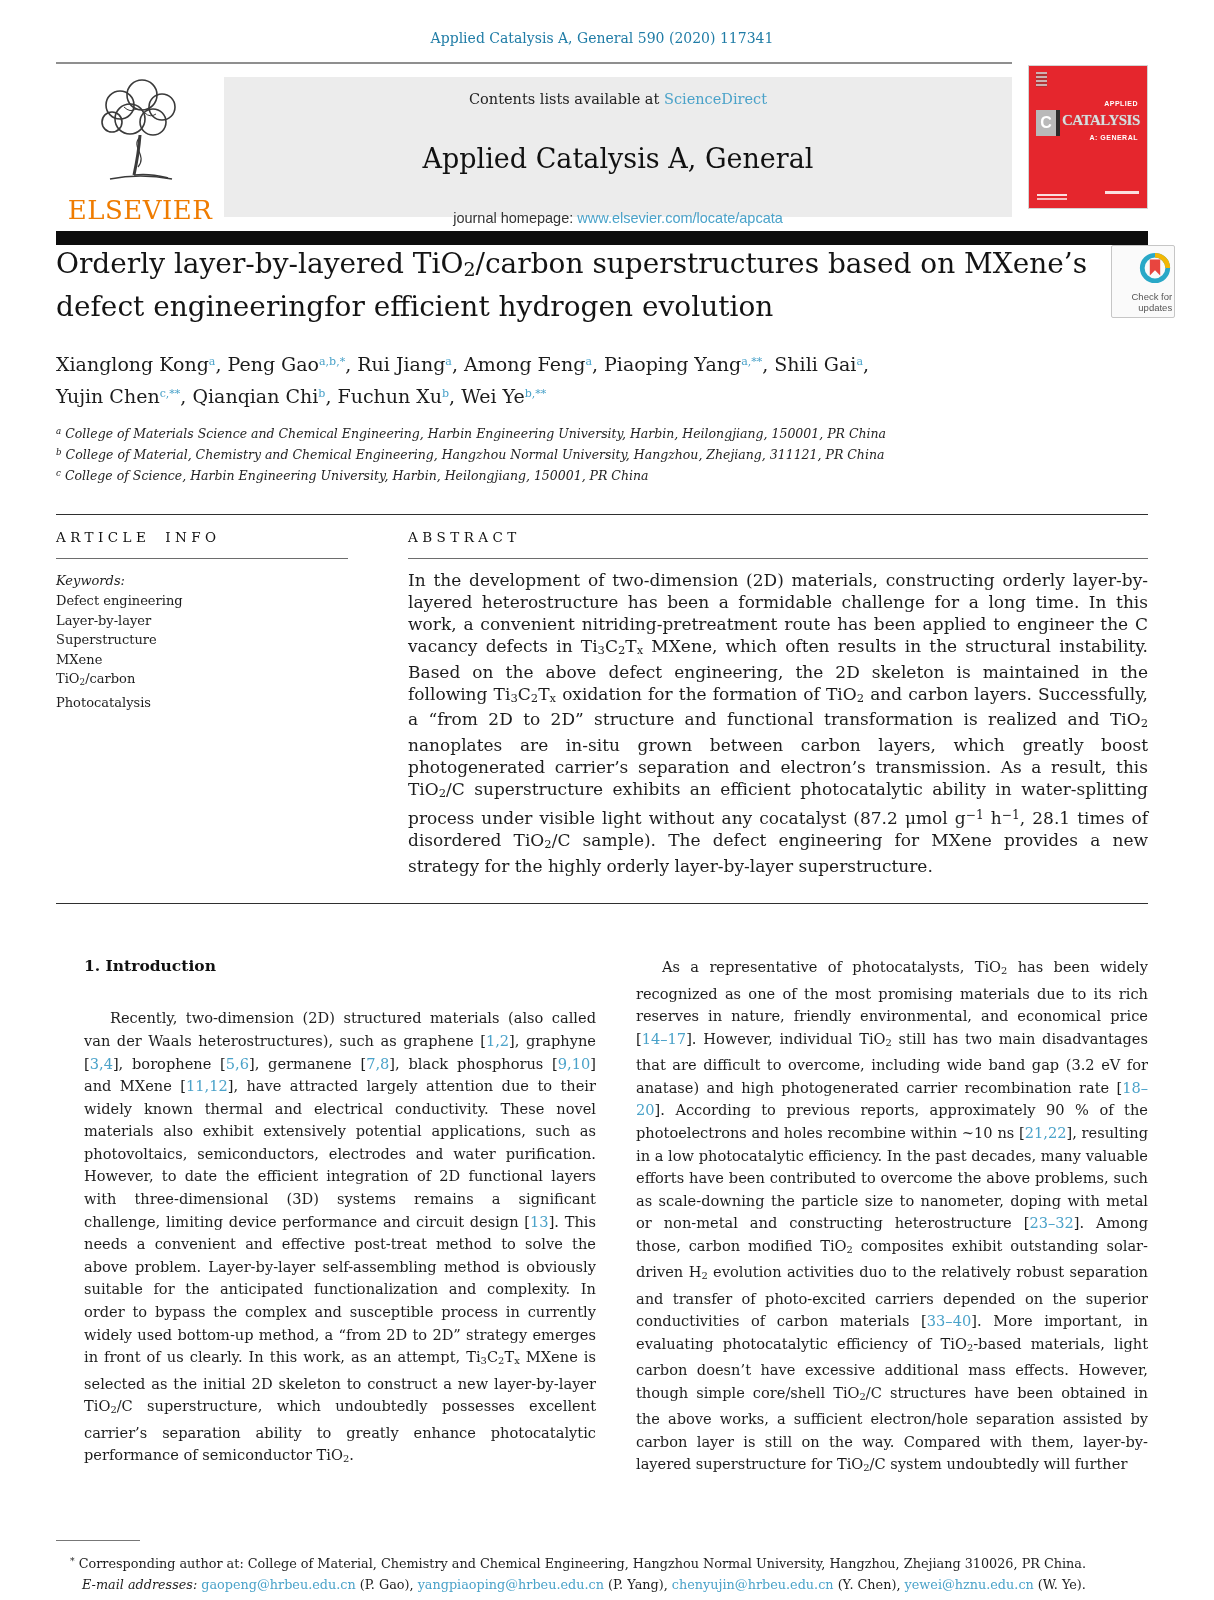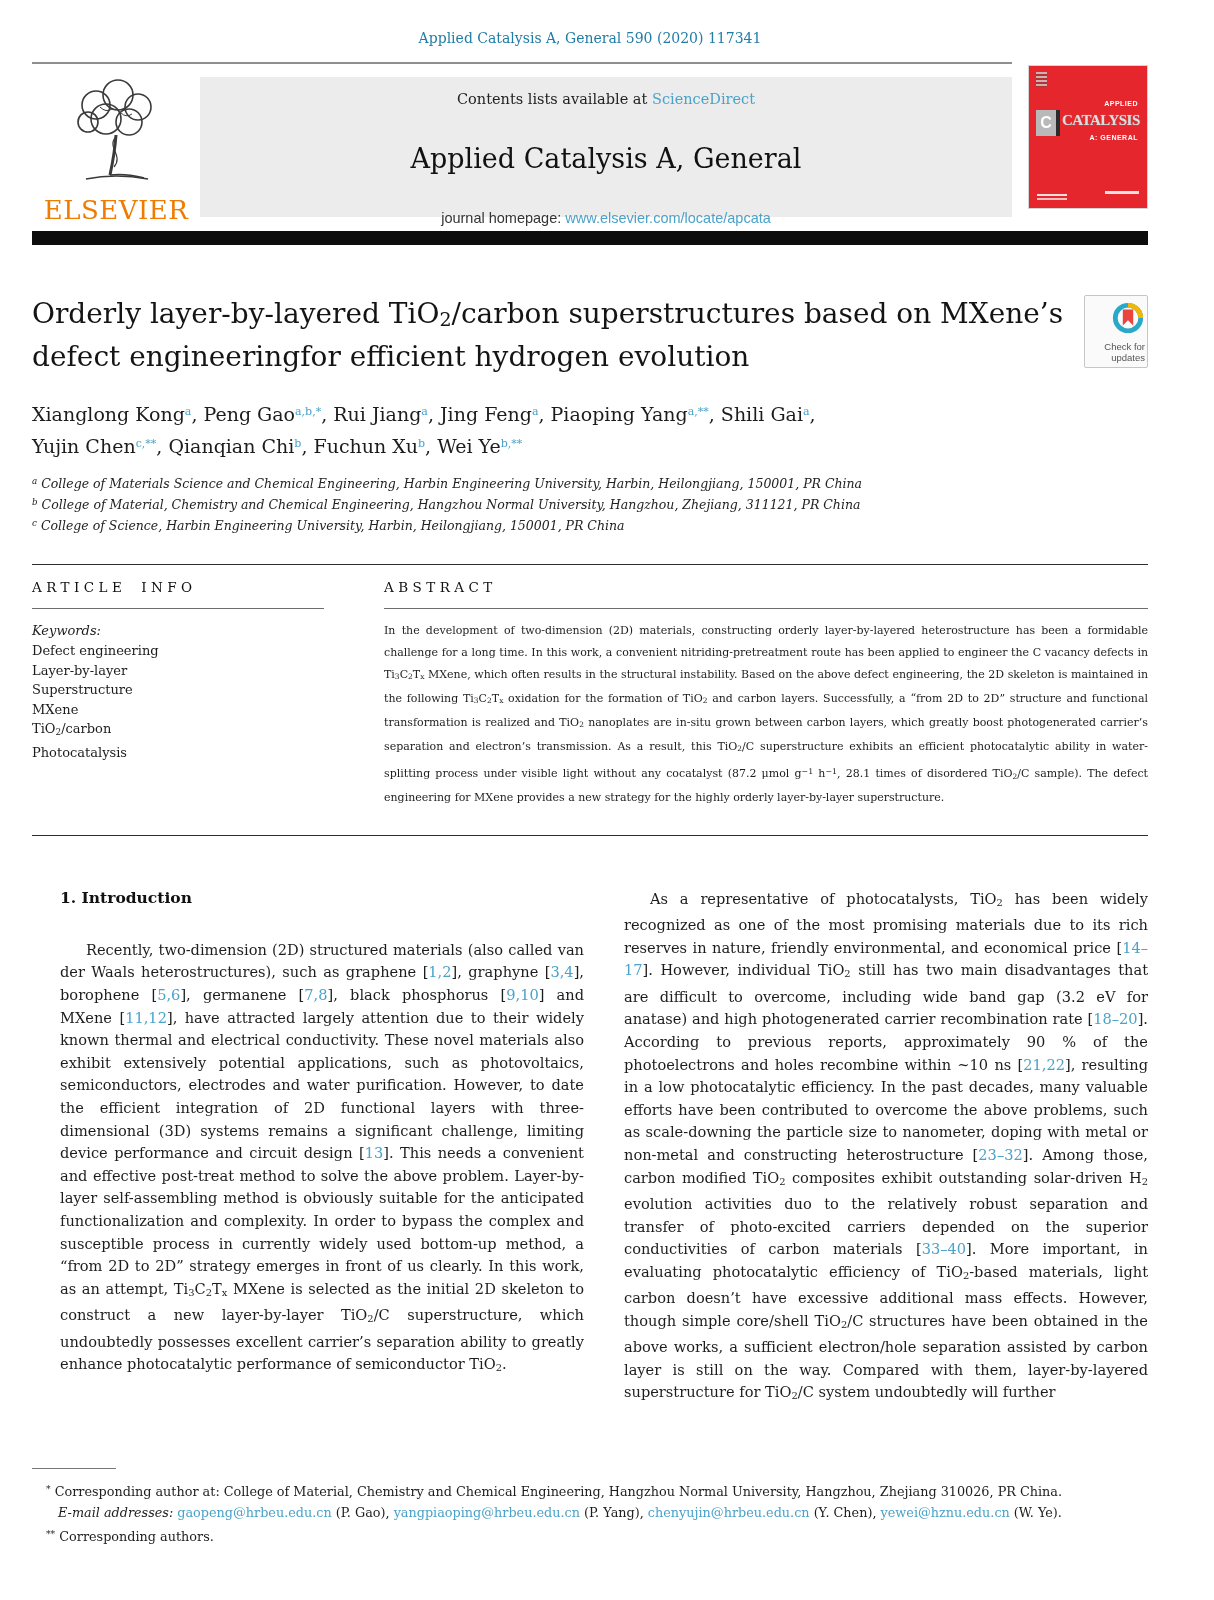--- a/index.html
+++ b/index.html
@@ -1,18 +1,18 @@
 <!DOCTYPE html>
 <html><head>
 <meta charset="utf-8">
 <style>
   html,body{margin:0;padding:0;background:#ffffff;}
   .page{
     width:1214px;height:1600px;box-sizing:border-box;
-    padding:0 66px 0 32px;position:relative;overflow:hidden;
+    padding:0 66px 0 56px;position:relative;overflow:hidden;
     background:#ffffff;color:#1c1c1c;
     font-family:"DejaVu Serif", serif;
   }
   
   .citation{text-align:center;padding-top:30px;font-size:14px;color:#1f7ca6;}
   
   .header-row{display:flex;margin-top:16px;align-items:flex-start;}
   .header-main{flex:1;display:flex;border-top:2px solid #8f8f8f;padding-top:13px;margin-right:16px;align-items:flex-start;}
   .elsevier{width:168px;text-align:center;flex:none;}
   .elsevier-word{font-size:26px;color:#ef7c00;letter-spacing:0.5px;margin-top:2px;}
@@ -26,40 +26,40 @@
   .cover-minilogo{position:absolute;top:6px;left:7px;width:11px;height:15px;background:repeating-linear-gradient(#c9c9c9 0 2px,#a33 2px 4px);opacity:.85;}
   .cover-applied{position:absolute;top:34px;right:9px;font-family:"Liberation Sans",sans-serif;font-weight:bold;font-size:7px;color:#fff;letter-spacing:.5px;}
   .cover-c-block{position:absolute;top:44px;left:7px;width:20px;height:26px;background:#b9b9b9;color:#fff;font-family:"Liberation Sans",sans-serif;font-weight:bold;font-size:16px;line-height:26px;text-align:center;}
   .cover-c-strip{position:absolute;top:44px;left:27px;width:4px;height:26px;background:#2b2b2b;}
   .cover-catalysis{position:absolute;top:46px;left:33px;font-family:Liberation Serif, serif;font-weight:bold;font-size:15px;color:#dcdcdc;letter-spacing:-0.5px;text-shadow:0 0 1px #9a9a9a;}
   .cover-sub{position:absolute;top:68px;right:9px;font-family:"Liberation Sans",sans-serif;font-weight:bold;font-size:7px;color:#fff;letter-spacing:.5px;}
   .cover-b1{position:absolute;bottom:12px;left:8px;width:30px;height:2px;background:rgba(255,255,255,.85);box-shadow:0 4px 0 rgba(255,255,255,.7);}
   .cover-b2{position:absolute;bottom:14px;right:8px;width:34px;height:3px;background:rgba(255,255,255,.85);}
   .black-bar{height:14px;background:#0d0d0d;margin-top:6px;}
   
-  .title-row{display:flex;margin-top:50px;}
+  .title-row{display:flex;gap:16px;}
   .title{flex:1;font-size:28px;font-weight:normal;line-height:37px;margin:0;color:#141414;white-space:nowrap;}
   .badge{width:58px;flex:none;margin-left:8px;text-align:right;border:1px solid #c6c6c6;background:#fafafa;padding:5px 2px 4px;align-self:flex-start;border-radius:2px;}
   .badge-text{font-family:"Liberation Sans",sans-serif;font-size:9.5px;line-height:11px;color:#555;margin-top:2px;}
   
   .authors{margin-top:22px;font-size:19px;line-height:30px;white-space:nowrap;}
   .affils{margin-top:12px;font-size:12.5px;line-height:19px;font-style:italic;color:#222;}
   
   .rule-full{border:none;border-top:1.5px solid #2f2f2f;margin:30px 0 0 0;}
   .rule-thick{border:none;border-top:1.5px solid #2f2f2f;margin:26px 0 0 0;}
   .rule-col{border:none;border-top:1px solid #6d6d6d;margin:13px 0 11px 0;}
   .rule-fn{border:none;border-top:1.5px solid #777;width:84px;margin:0 0 9px 0;}
   
   .meta-row{display:flex;margin-top:14px;}
   .info-col{width:292px;flex:none;margin-right:60px;}
   .abs-col{flex:1;}
   .col-heading{font-size:13.5px;letter-spacing:0.33em;word-spacing:0.45em;color:#111;}
   .kw-label{font-style:italic;font-size:13px;line-height:21px;}
   .kw{font-size:13px;line-height:19.5px;}
-  .abs-text{font-size:11px;line-height:21.8px;text-align:justify;margin:0;color:#1d1d1d;}
+  .abs-text{font-size:17px;line-height:21.8px;text-align:justify;margin:0;color:#1d1d1d;}
   
   .body-cols{display:flex;gap:40px;margin-top:52px;margin-left:28px;}
   .col-left,.col-right{flex:1;min-width:0;}
   .sec-heading{font-size:15.5px;font-weight:bold;margin:0 0 32px 0;color:#111;}
   .body-text{font-size:14.6px;line-height:22.6px;text-align:justify;margin:0;text-indent:26px;color:#1d1d1d;}
   
   .footnotes{margin-top:60px;font-size:12.8px;line-height:21.5px;color:#1d1d1d;}
   .fn{padding-left:14px;}
   .fn-email{padding-left:26px;}
   
@@ -128,21 +128,21 @@
         <path d="M18 4.5 A13.5 13.5 0 0 1 31.5 18" fill="none" stroke="#f2b705" stroke-width="5"></path>
         <path d="M12.5 9 h11 v17 l-5.5 -5.5 l-5.5 5.5 z" fill="#e8453f"></path>
       </svg>
       <div class="badge-text">
         <span>Check for</span><br><span>updates</span>
       </div>
     </div>
   </div>
 
   <div class="authors">
-    <div><span>Xianglong Kong</span><span class="seg-supb">a</span><span>, Peng Gao</span><span class="seg-supb">a,b,*</span><span>, Rui Jiang</span><span class="seg-supb">a</span><span>, Jing Feng</span><span class="seg-supb">a</span><span>, Piaoping Yang</span><span class="seg-supb">a,**</span><span>, Shili Gai</span><span class="seg-supb">a</span><span>,</span></div>
+    <div><span>Xianglong Kong</span><span class="seg-supb">a</span><span>, Peng Gao</span><span class="seg-supb">a,b,*</span><span>, Rui Jiang</span><span class="seg-supb">a</span><span>, Among Feng</span><span class="seg-supb">a</span><span>, Piaoping Yang</span><span class="seg-supb">a,**</span><span>, Shili Gai</span><span class="seg-supb">a</span><span>,</span></div>
     <div><span>Yujin Chen</span><span class="seg-supb">c,**</span><span>, Qianqian Chi</span><span class="seg-supb">b</span><span>, Fuchun Xu</span><span class="seg-supb">b</span><span>, Wei Ye</span><span class="seg-supb">b,**</span></div>
   </div>
 
   <div class="affils">
     <div class="affil"><span class="seg-supk">a</span><span> College of Materials Science and Chemical Engineering, Harbin Engineering University, Harbin, Heilongjiang, 150001, PR China</span></div>
     <div class="affil"><span class="seg-supk">b</span><span> College of Material, Chemistry and Chemical Engineering, Hangzhou Normal University, Hangzhou, Zhejiang, 311121, PR China</span></div>
     <div class="affil"><span class="seg-supk">c</span><span> College of Science, Harbin Engineering University, Harbin, Heilongjiang, 150001, PR China</span></div>
   </div>
 
   <hr class="rule-full">

